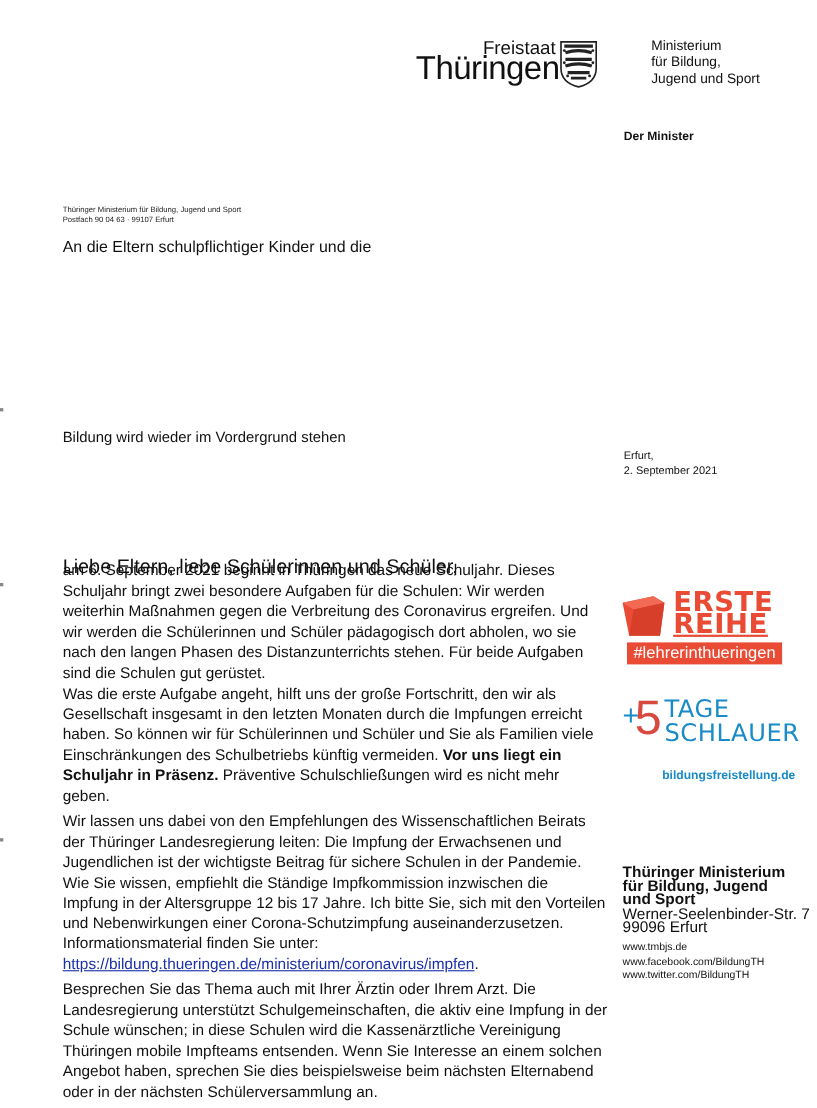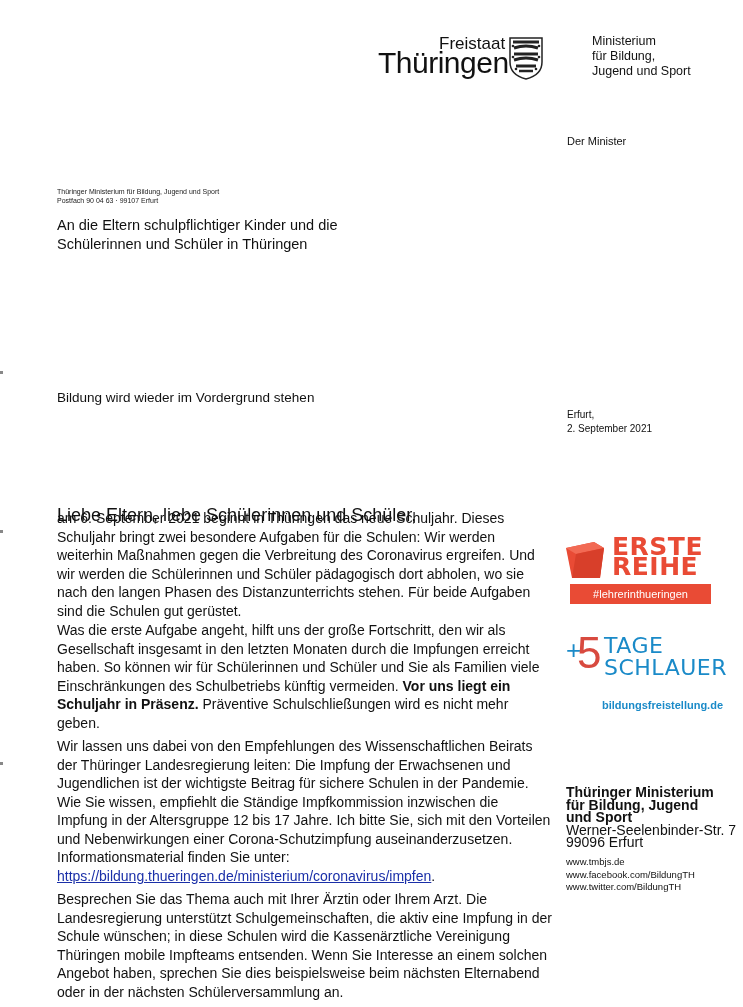--- a/index.html
+++ b/index.html
@@ -8,21 +8,21 @@
 
   .abs { position: absolute; }
 
   
   #logo-block { left: 378px; top: 34px; width: 170px; height: 48px; }
   #freistaat { position: absolute; left: 61px; top: 0; font-size: 17px; color: #111; letter-spacing: 0px; }
   #thueringen { position: absolute; left: 0; top: 12px; font-size: 30px; color: #111; letter-spacing: -0.5px; line-height: 34px; }
   #coat-of-arms { position: absolute; left: 130px; top: 2px; width: 36px; height: 44px; }
   #ministry-logo-text { left: 592px; top: 34px; font-size: 12.5px; line-height: 15px; color: #111; }
 
-  #minister-label { left: 567px; top: 135px; font-size: 11px; font-weight: normal; }
+  #minister-label { left: 567px; top: 118px; font-size: 11px; font-weight: bold; }
 
   #sender-line { left: 57px; top: 187px; font-size: 7px; line-height: 9px; color: #222; }
   #recipient { left: 57px; top: 216px; font-size: 14.5px; line-height: 19px; }
 
   #subject { left: 57px; top: 389px; font-size: 13.5px; line-height: 18px; }
   #subject-title { font-weight: bold; }
 
   #place-date { left: 567px; top: 408px; font-size: 10px; line-height: 14px; }
 
   #salutation { left: 57px; top: 505px; font-size: 18px; }
@@ -33,22 +33,22 @@
   #para-3 { top: 737px; }
   #para-4 { top: 890px; }
   .bold { font-weight: bold; }
   .link { color: #1a2fa8; text-decoration: underline; }
 
   
   #erste-reihe { left: 564px; top: 536px; width: 148px; height: 70px; }
   #er-cube { position: absolute; left: 0; top: 2px; width: 44px; height: 42px; }
   #er-line1, #er-line2 { position: absolute; left: 48px; font-weight: 900; color: #e94b35; font-size: 25px; letter-spacing: 0.5px; line-height: 22px; font-family: "DejaVu Sans", sans-serif; }
   #er-line1 { top: 0px; }
-  #er-line2 { top: 20px; }
-  #er-hashtag { position: absolute; left: 6px; top: 48px; width: 141px; height: 20px; background: #e94b35; color: #ffffff; font-size: 11px; line-height: 20px; text-align: center; }
+  #er-line2 { top: 20px; text-decoration: underline; }
+  #er-hashtag { position: absolute; left: 6px; top: 48px; width: 141px; height: 20px; background: #e94b35; color: #ffffff; font-size: 15px; line-height: 20px; text-align: center; }
 
   
   #tage-logo { left: 566px; top: 633px; width: 150px; height: 48px; }
   #tage-plus { position: absolute; left: 0; top: 4px; font-size: 26px; color: #1a8ac8; line-height: 26px; }
   #tage-five { position: absolute; left: 11px; top: -4px; font-size: 44px; color: #d84a3f; line-height: 48px; font-weight: 300; }
   #tage-line1, #tage-line2 { position: absolute; left: 38px; color: #1a8ac8; font-size: 22px; line-height: 22px; font-family: "DejaVu Sans", sans-serif; letter-spacing: 0.5px; }
   #tage-line1 { top: 2px; }
   #tage-line2 { top: 24px; }
   #tage-url { left: 602px; top: 699px; font-size: 11px; font-weight: bold; color: #1a8ac8; }
 
@@ -91,21 +91,20 @@
 
 <div id="minister-label" class="abs">Der Minister</div>
 
 <div id="sender-line" class="abs">
   <div>Thüringer Ministerium für Bildung, Jugend und Sport</div>
   <div>Postfach 90 04 63 · 99107 Erfurt</div>
 </div>
 
 <div id="recipient" class="abs">
   <div>An die Eltern schulpflichtiger Kinder und die</div>
-  <div>Schülerinnen und Schüler in Thüringen</div>
 </div>
 
 <div id="subject" class="abs">
   <div>Bildung wird wieder im Vordergrund stehen</div>
 </div>
 
 <div id="place-date" class="abs">
   <div>Erfurt,</div>
   <div>2. September 2021</div>
 </div>

